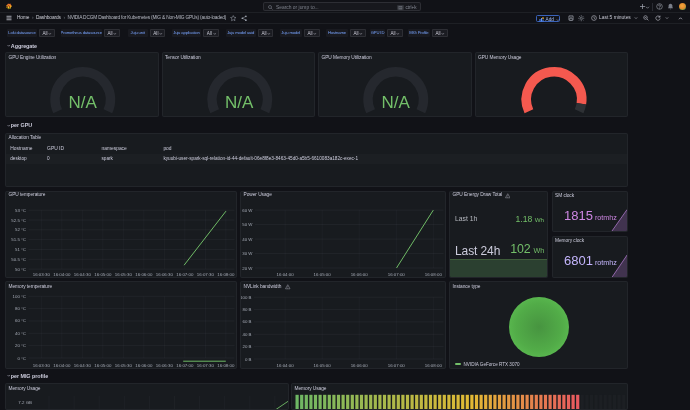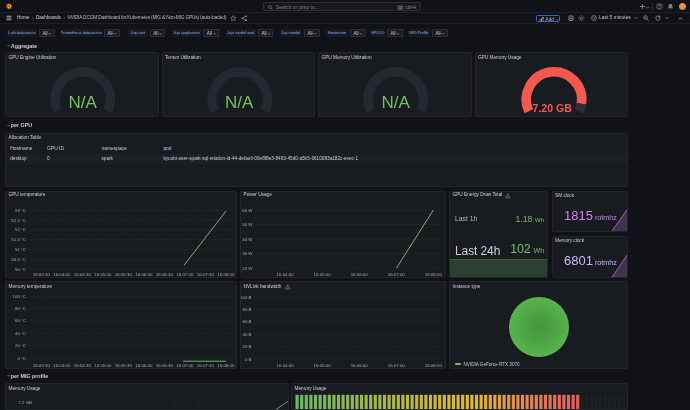--- a/index.html
+++ b/index.html
@@ -201,21 +201,20 @@
       <path d="M 51.65 58.21 A 27.7 27.7 0 1 1 101.85 58.21" stroke="#25282E" stroke-width="9.6" fill="none"></path>
     </svg>
     <div style="position:absolute;left:0;top:41px;width:153.5px;text-align:center;font-size:17px;line-height:17px;color:#73BF69">N/A</div>
   </div>
 <div style="background:#181B1F;border:1px solid rgba(204,204,220,0.06);border-radius:2px;position:absolute;box-sizing:border-box;left:474.5px;top:52px;width:153.5px;height:64.5px;overflow:hidden">
     <div style="position:absolute;font-size:4.8px;letter-spacing:-0.05px;font-weight:500;color:#CCCCDC;white-space:nowrap;left:2.5px;top:2px">GPU Memory Usage</div>
     <svg width="153.5" height="64.5" style="position:absolute;left:0;top:0">
       <path d="M 52.90 58.21 A 27.7 27.7 0 1 1 105.37 50.79" stroke="#F4594F" stroke-width="9.6" fill="none"></path>
       <path d="M 105.37 50.79 A 27.7 27.7 0 0 1 103.10 58.21" stroke="#2E3135" stroke-width="9.6" fill="none"></path>
     </svg>
-    <div style="position:absolute;left:0;top:50px;width:153.5px;text-align:center;font-size:10.6px;line-height:10.6px;font-weight:bold;color:#F4594F">7.20 GB</div>
   </div>
 <svg width="3.4" height="3.4" viewBox="0 0 10 10" style="position:absolute;left:6.8px;top:123.60000000000001px">
     <path d="M2 3.5 L5 6.5 L8 3.5" stroke="#CCCCDC" stroke-width="1.8" fill="none"></path>
   </svg>
 <div class="sec" style="left:10.8px;top:122.4px">per GPU</div>
 <div style="background:#181B1F;border:1px solid rgba(204,204,220,0.06);border-radius:2px;position:absolute;box-sizing:border-box;left:5px;top:133px;width:623px;height:53.5px;overflow:hidden">
     <div style="position:absolute;font-size:4.8px;letter-spacing:-0.05px;font-weight:500;color:#CCCCDC;white-space:nowrap;left:2.5px;top:0.8px">Allocation Table</div>
     <div style="position:absolute;left:0;top:19.5px;width:621px;height:10px;background:#1C1F23"></div>
     <div style="position:absolute;left:4.2px;top:11.8px;font-size:4.9px;font-weight:500;color:#CCCCDC">Hostname</div>
     <div style="position:absolute;left:4.2px;top:21.8px;font-size:4.7px;color:#CCCCDC;white-space:nowrap">desktop</div>

